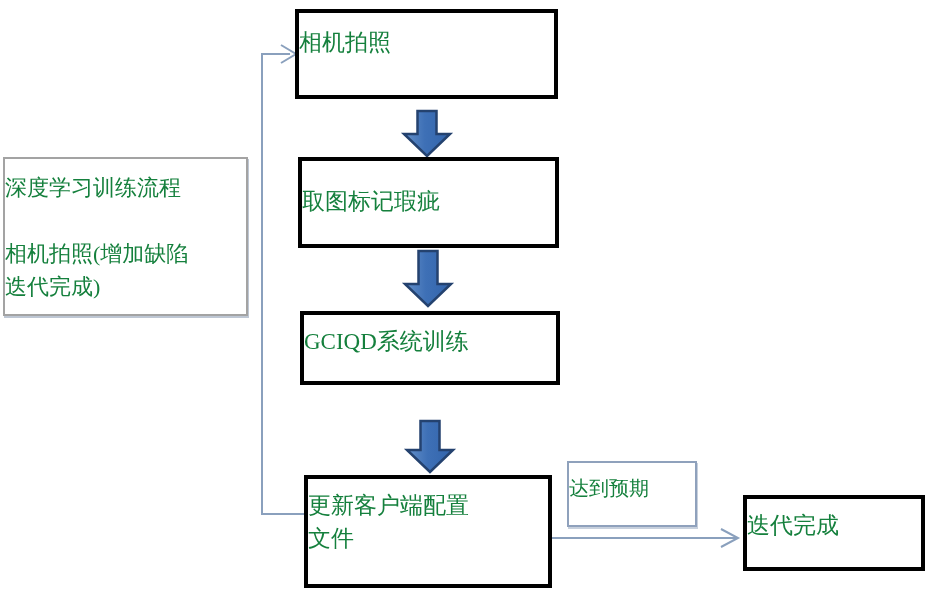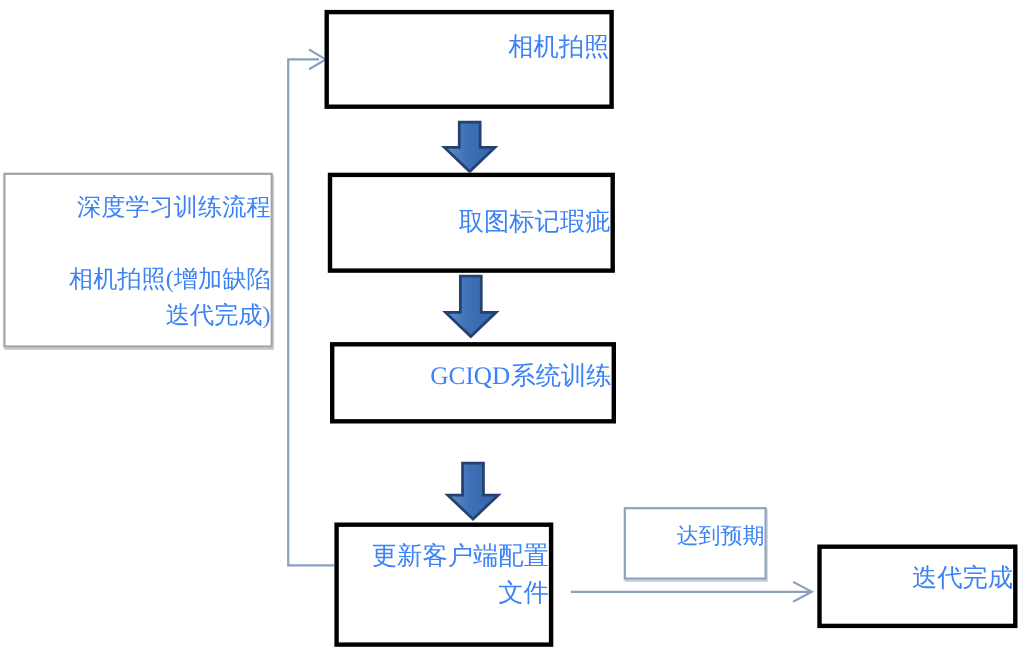--- a/index.html
+++ b/index.html
@@ -17,40 +17,40 @@
   }
   .overlay {
     position: absolute;
     left: 0; top: 0;
     width: 935px; height: 599px;
   }
   .node {
     position: absolute;
     box-sizing: border-box;
     background: #ffffff;
-    text-align: right;
-    color: #3b82f6;
+    text-align: left;
+    color: #15803d;
     font-size: 23px;
     line-height: 30px;
   }
   .thick {
     border: 4px solid #000000;
   }
   .thin-note {
     border: 2px solid #a3a3a3;
     box-shadow: 1px 2px 0 rgba(110,130,160,0.45);
   }
   .thin-label {
     border: 2px solid #8fa1bc;
     box-shadow: 1px 2px 0 rgba(130,150,180,0.45);
   }
   .node-camera  { left: 295px; top:   9px; width: 263px; height:  90px; padding-top: 15px; }
   .node-mark    { left: 298px; top: 157px; width: 261px; height:  91px; padding-top: 26px; }
   .node-train   { left: 300px; top: 311px; width: 260px; height:  74px; padding-top: 12px; }
-  .node-update  { left: 304px; top: 475px; width: 199px; height: 113px; padding-top: 10px; line-height: 33px; }
+  .node-update  { left: 304px; top: 475px; width: 248px; height: 113px; padding-top: 10px; line-height: 33px; }
   .node-done    { left: 743px; top: 495px; width: 182px; height:  76px; padding-top: 12px; }
   .node-note    { left:   3px; top: 157px; width: 245px; height: 159px; padding-top: 12px; font-size: 22px; line-height: 33px; }
   .node-expect  { left: 567px; top: 461px; width: 130px; height:  66px; padding-top: 10px; font-size: 20px; }
   .spacer-line  { height: 33px; }
 </style>
 </head>
 <body>
 
 <div class="canvas">
 

